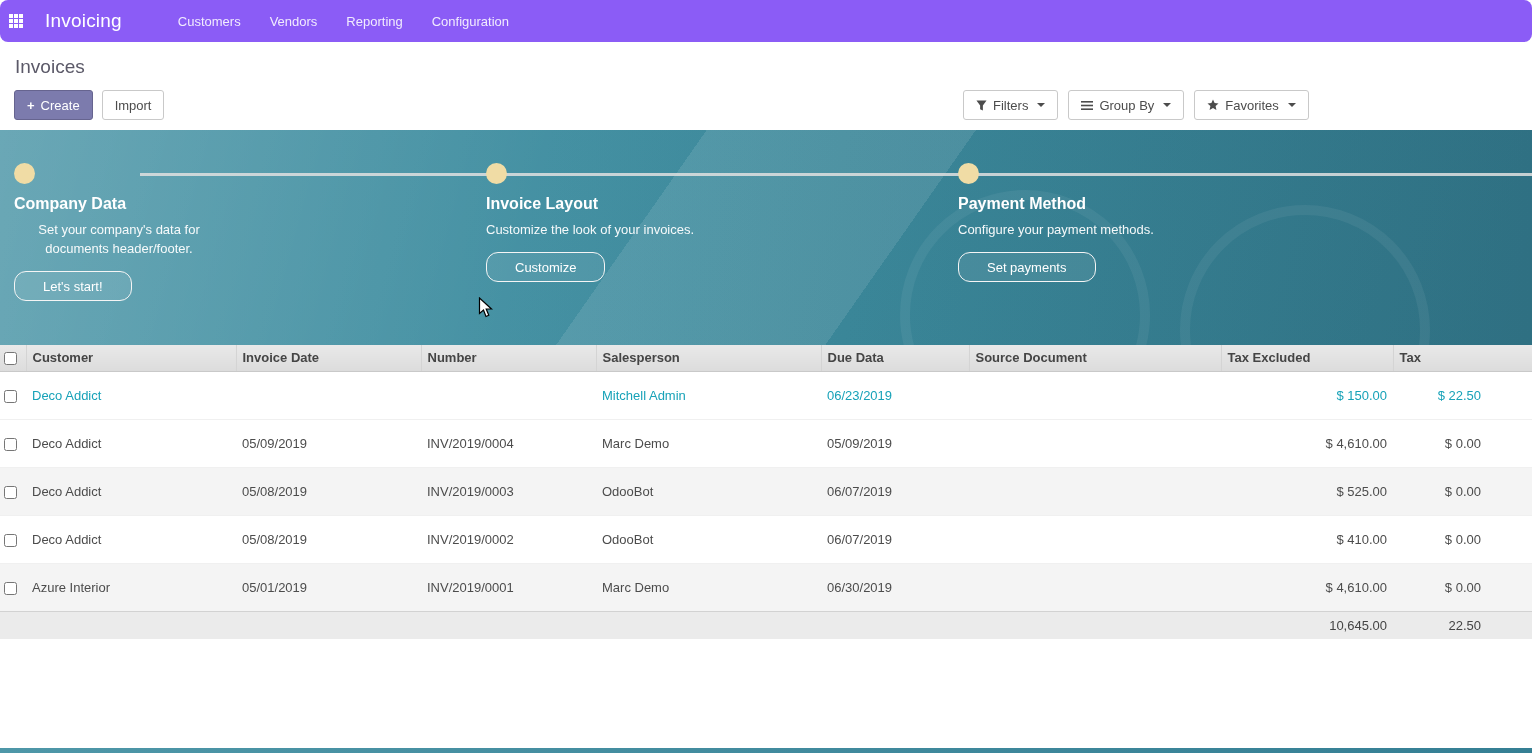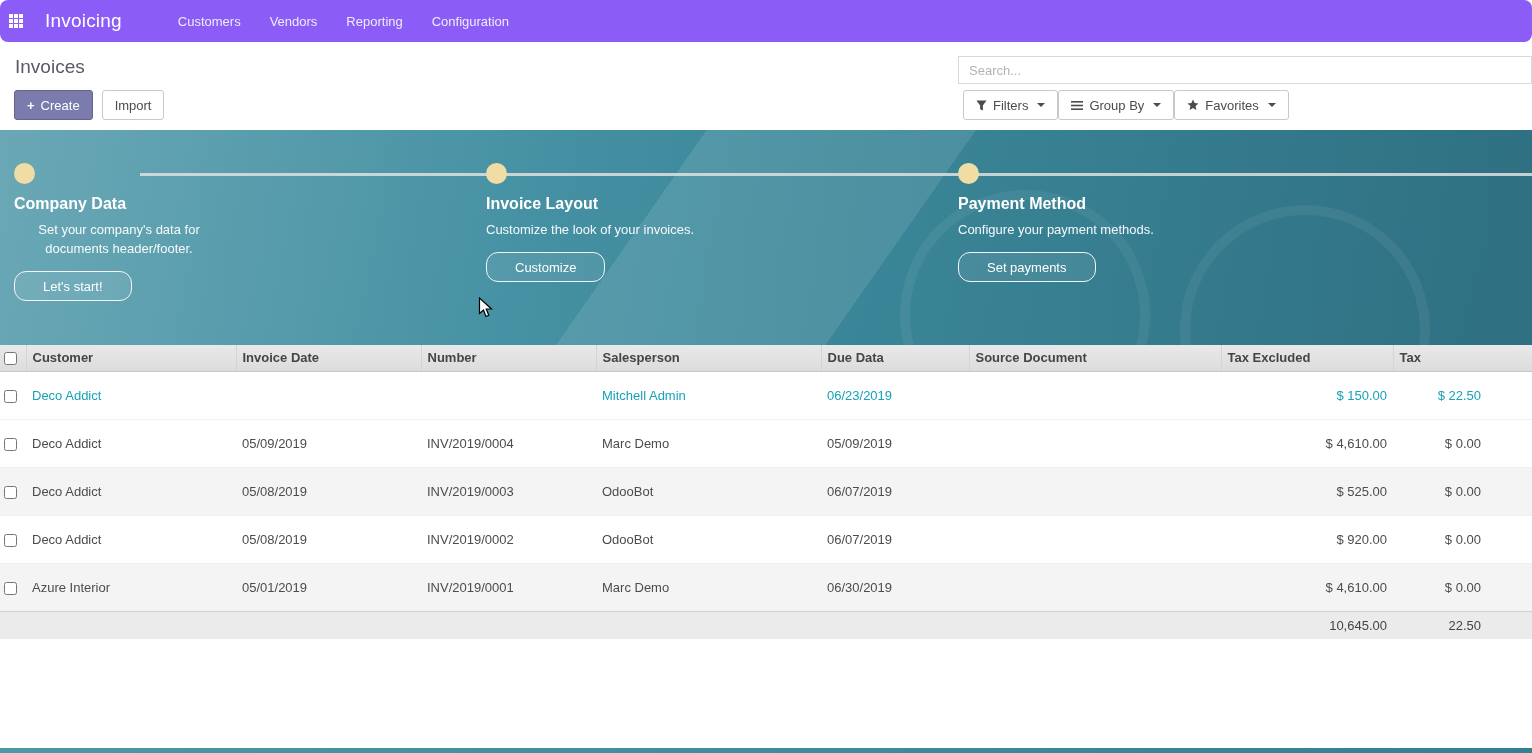--- a/index.html
+++ b/index.html
@@ -46,21 +46,21 @@
   .plus-icon { font-size: 13px; margin-right: 6px; font-weight: bold; }
 
   .search-area { position: absolute; top: 56px; left: 958px; right: 0; }
   .search-input {
     width: 100%; height: 28px; border: 1px solid #d9d9d9; background: #fff;
     padding: 0 10px; font-size: 13px; color: #555;
     font-family: "Liberation Sans", sans-serif; outline: none;
   }
   .search-input::placeholder { color: #b3b3b3; }
 
-  .filter-row { position: absolute; top: 90px; left: 963px; display: flex; }
+  .filter-row { position: absolute; top: 90px; left: 963px; display: flex; gap: 10px; }
   .caret {
     width: 0; height: 0; margin-left: 9px;
     border: 4px solid transparent; border-top-color: #4c4c4c;
     transform: translateY(2px);
   }
   .btn .fi { margin-right: 6px; display: inline-flex; align-items: center; }
 
   
   .onboarding {
     position: absolute; top: 130px; left: 0; right: 0; height: 215px;
@@ -168,23 +168,20 @@
   <div class="btn-row">
     <button class="btn btn-primary">
       <span class="plus-icon">+</span>
       <span>Create</span>
     </button>
     <button class="btn">
       <span>Import</span>
     </button>
   </div>
 
-  <div class="search-area">
-    <input class="search-input" type="text" placeholder="Search..." style="">
-  </div>
 
   <div class="filter-row">
     <button class="btn">
       <span class="fi">
         <svg width="11" height="11" viewBox="0 0 12 12">
             <path d="M0.5 0.5 h11 L7.5 6 v5.5 l-3 -1.5 V6 Z" fill="#4c4c4c"></path>
           </svg>
       </span>
       <span>Filters</span>
       <span class="caret"></span>
@@ -300,21 +297,21 @@
         <td class="num tax-col">$ 0.00</td>
       </tr>
       <tr>
         <td class="cell-check"><input type="checkbox" style=""></td>
         <td>Deco Addict</td>
         <td>05/08/2019</td>
         <td>INV/2019/0002</td>
         <td>OdooBot</td>
         <td>06/07/2019</td>
         <td></td>
-        <td class="num">$ 920.00</td>
+        <td class="num">$ 410.00</td>
         <td class="num tax-col">$ 0.00</td>
       </tr>
       <tr>
         <td class="cell-check"><input type="checkbox" style=""></td>
         <td>Azure Interior</td>
         <td>05/01/2019</td>
         <td>INV/2019/0001</td>
         <td>Marc Demo</td>
         <td>06/30/2019</td>
         <td></td>

